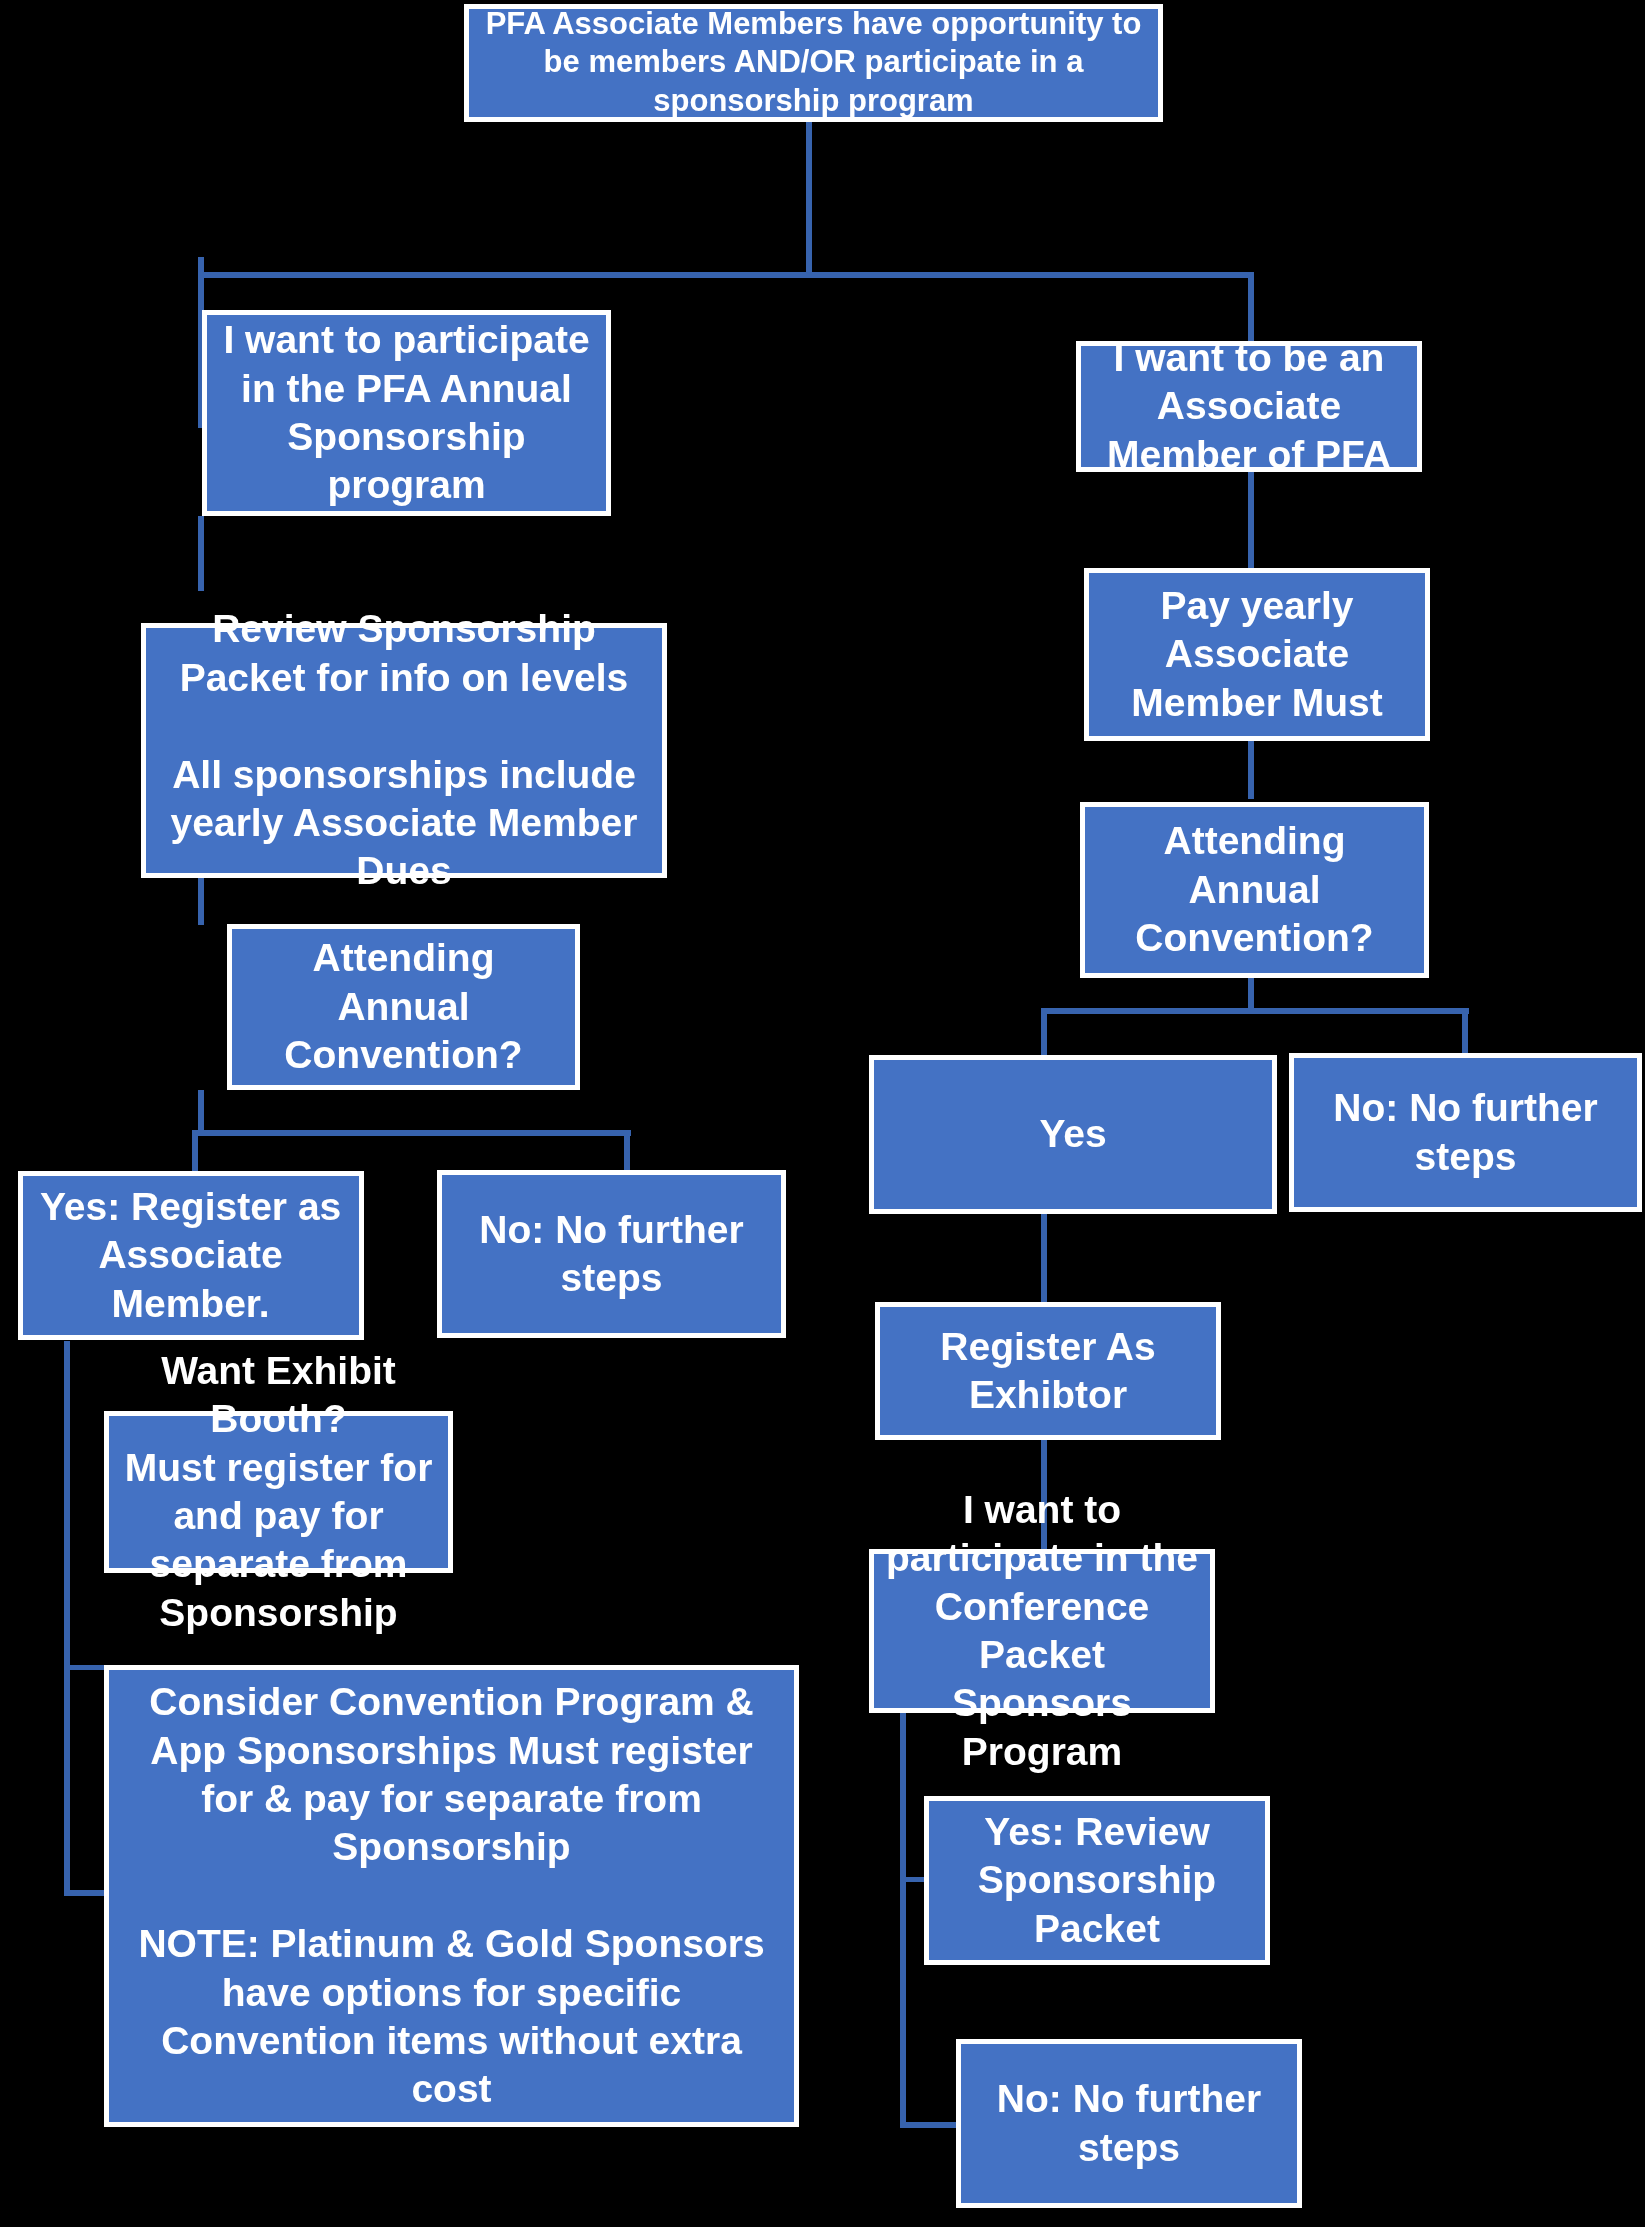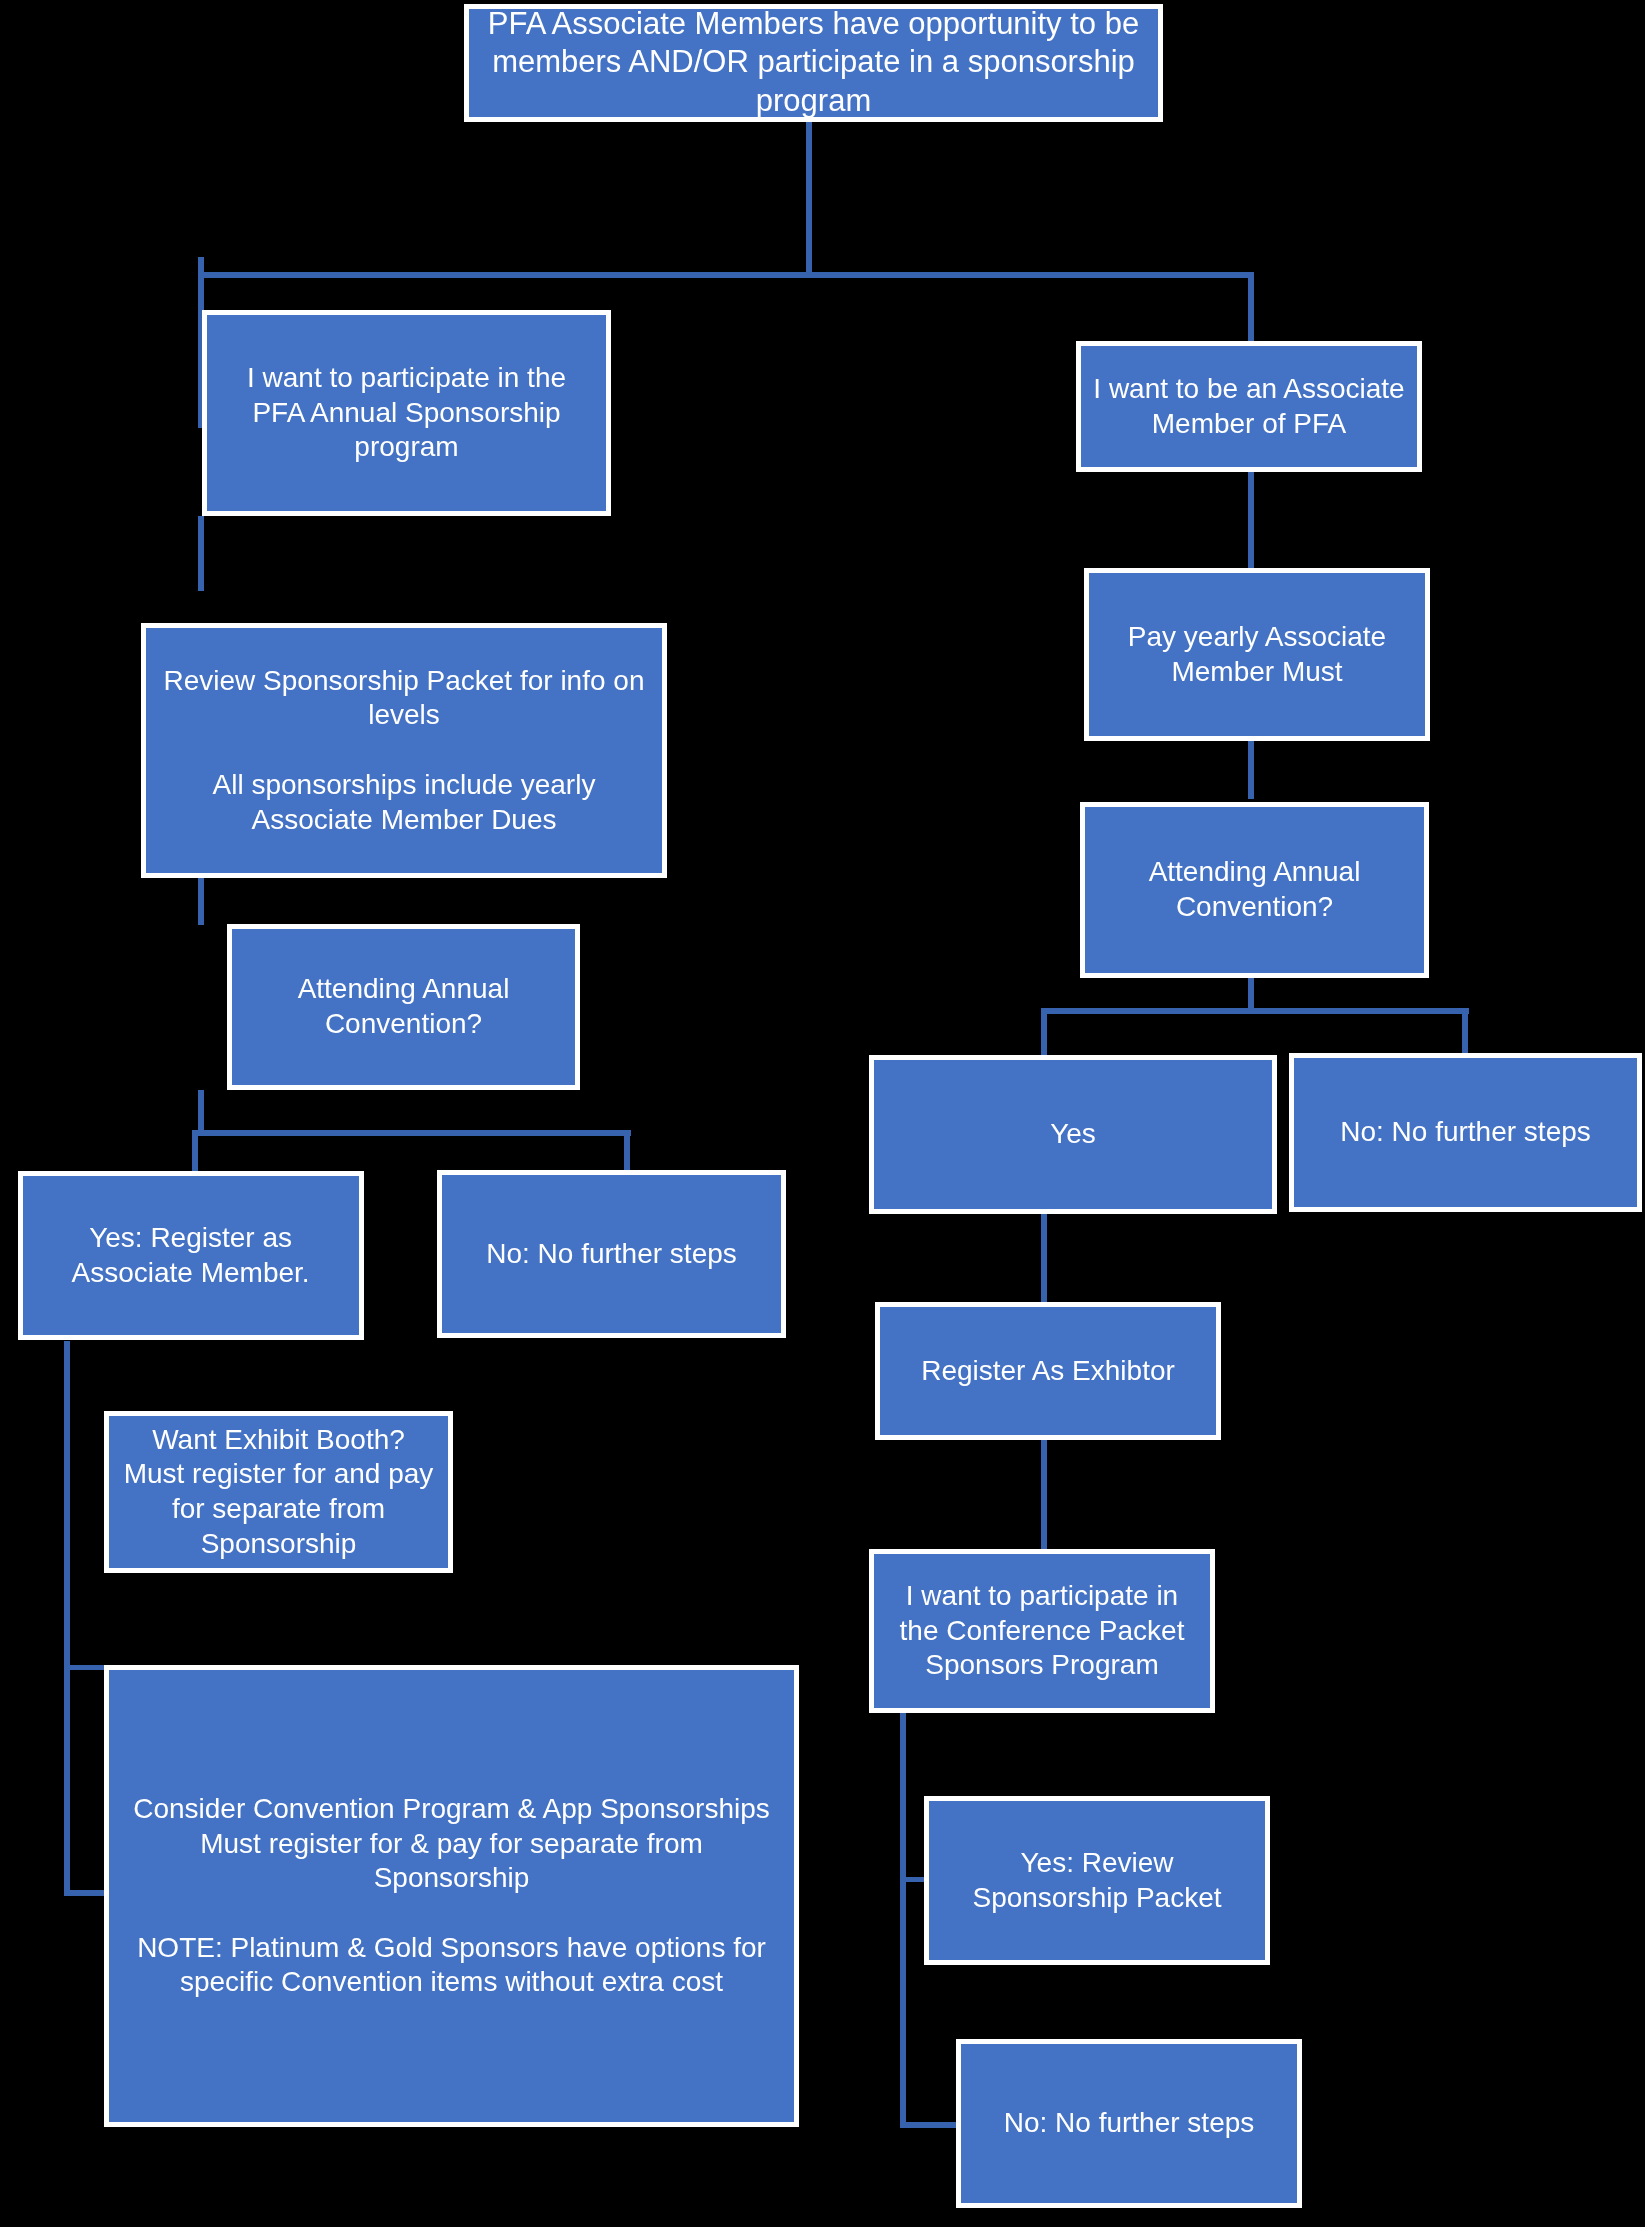--- a/index.html
+++ b/index.html
@@ -11,26 +11,26 @@
     border:5px solid #FFFFFF;
     box-sizing:border-box;
     display:flex;
     align-items:center;
     justify-content:center;
     text-align:center;
     color:#FFFFFF;
     line-height:1.24;
     padding:4.2px 10px;
     white-space:pre-line;
-    font-weight:400;
+    font-weight:700;
     z-index:3;
   }
   .conn{position:absolute;background:#3763AE;z-index:1;}
   .f44{font-size:31px;}
-  .f42{font-size:28px;}
+  .f42{font-size:39px;}
 </style>
 </head>
 <body>
 
 <div id="stage">
 
   <div class="conn" style="left:806px;top:121px;width:6.4px;height:154px;"></div>
   <div class="conn" style="left:198px;top:272px;width:1056px;height:6.4px;"></div>
   <div class="conn" style="left:198px;top:272px;width:6.4px;height:156px;"></div>
   <div class="conn" style="left:1248px;top:272px;width:6.4px;height:162px;"></div>

